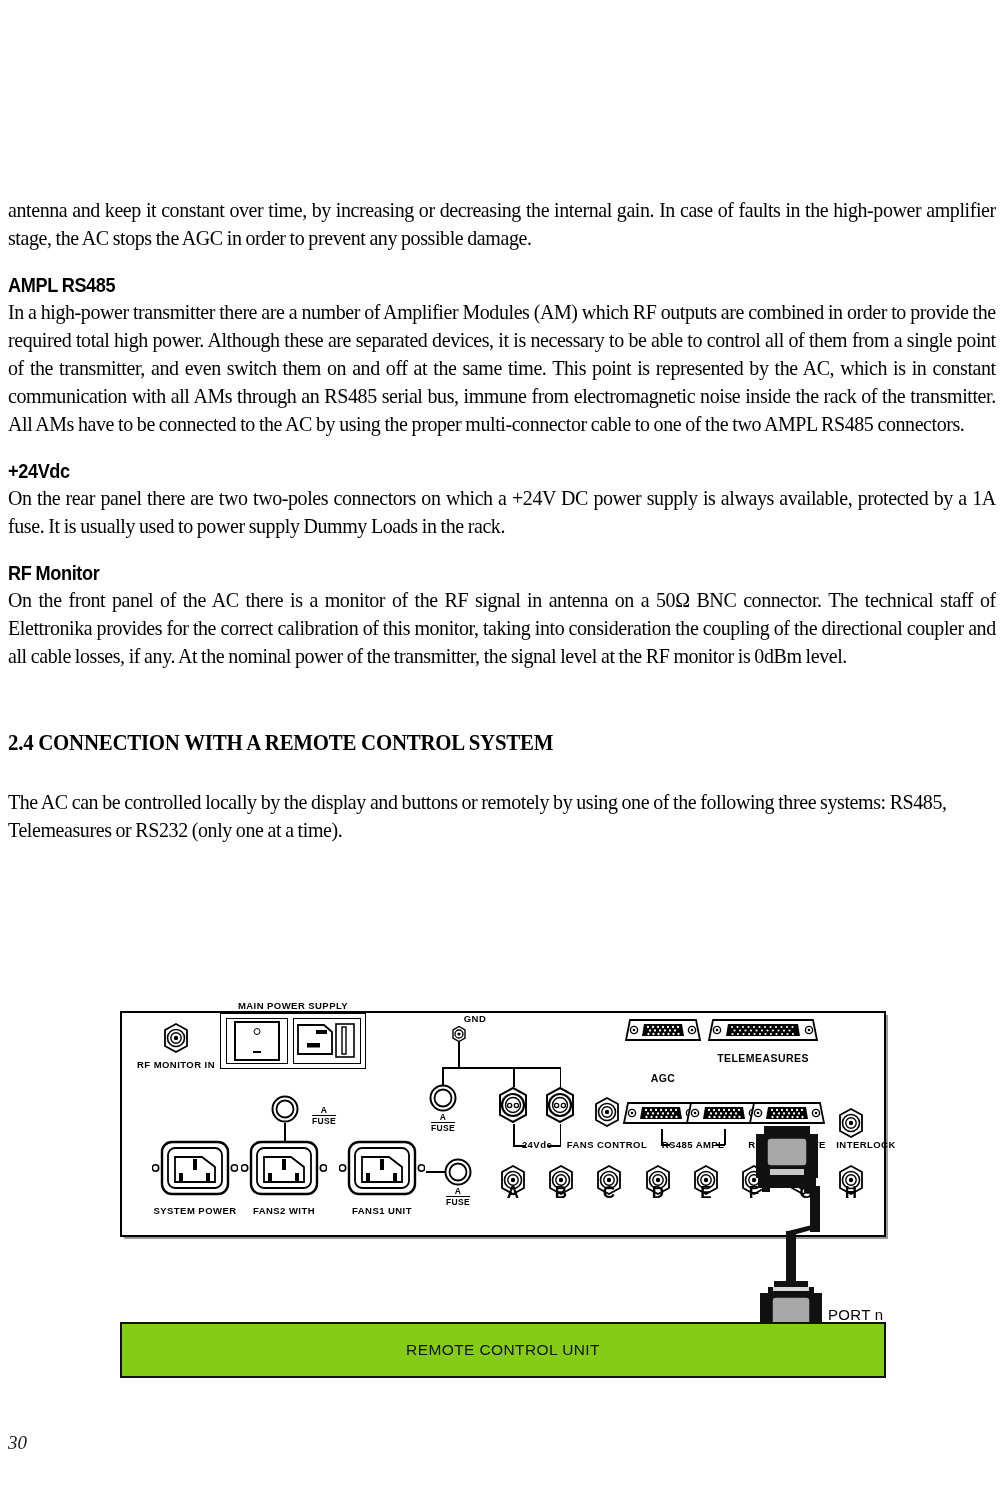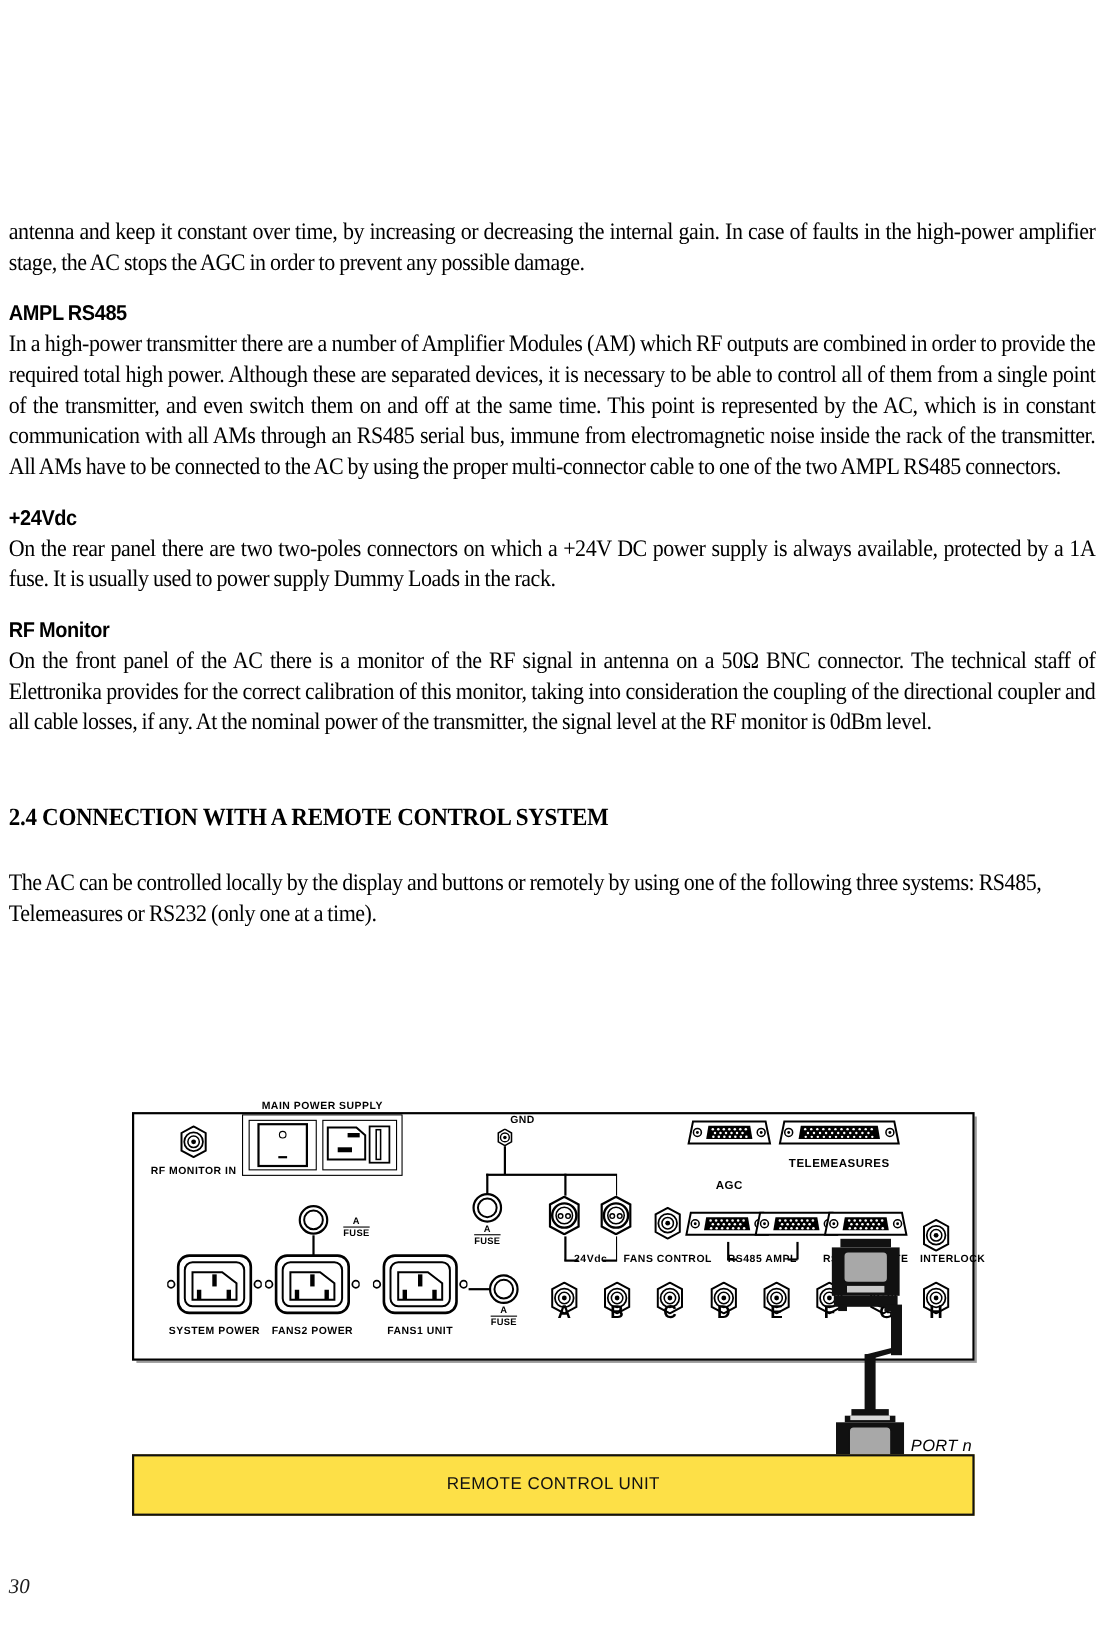--- a/index.html
+++ b/index.html
@@ -66,21 +66,21 @@
 
   
   .diagram{position:absolute;left:0;top:960px;width:1004px;height:420px;}
   .panel{
     position:absolute;left:120px;top:1011px;width:766px;height:226px;
     border:2.5px solid #000;background:#fff;box-sizing:border-box;
     box-shadow:3px 3px 0 -1px #9a9a9a;
   }
   .rcu{
     position:absolute;left:120px;top:1322px;width:766px;height:56px;
-    border:2px solid #111;background:#fde047;box-sizing:border-box;
+    border:2px solid #111;background:#84cc16;box-sizing:border-box;
     display:flex;align-items:center;justify-content:center;
   }
   .rcu-label{
     font-family:"Liberation Sans", sans-serif;font-size:15.5px;
     letter-spacing:0.4px;color:#111;
   }
 
   .lbl{
     position:absolute;
     font-family:"Liberation Sans", sans-serif;
@@ -230,21 +230,21 @@
       <rect x="10" y="3" width="66" height="52" rx="10" fill="#fff" stroke="#000" stroke-width="2.4"></rect>
       <rect x="16" y="9" width="54" height="40" rx="7" fill="#fff" stroke="#000" stroke-width="1.8"></rect>
       <path d="M23 18 L50 18 L63 28 L63 43 L23 43 Z" fill="#fff" stroke="#000" stroke-width="1.8"></path>
       <rect x="41" y="20" width="4" height="11" fill="#000"></rect>
       <rect x="27" y="34" width="4" height="9" fill="#000"></rect>
       <rect x="54" y="34" width="4" height="9" fill="#000"></rect>
       <circle cx="3.5" cy="29" r="3.2" fill="#fff" stroke="#000" stroke-width="1.6"></circle>
       <circle cx="82.5" cy="29" r="3.2" fill="#fff" stroke="#000" stroke-width="1.6"></circle>
     </svg>
   </div>
-  <div class="lbl" style="left:284px;top:1205px;">FANS2 POWER</div>
+  <div class="lbl" style="left:284px;top:1205px;">FANS2 WITH</div>
 
   <div class="iec" style="left:382px;top:1170px;">
     <svg width="86" height="58" viewBox="0 0 86 58">
       <rect x="10" y="3" width="66" height="52" rx="10" fill="#fff" stroke="#000" stroke-width="2.4"></rect>
       <rect x="16" y="9" width="54" height="40" rx="7" fill="#fff" stroke="#000" stroke-width="1.8"></rect>
       <path d="M23 18 L50 18 L63 28 L63 43 L23 43 Z" fill="#fff" stroke="#000" stroke-width="1.8"></path>
       <rect x="41" y="20" width="4" height="11" fill="#000"></rect>
       <rect x="27" y="34" width="4" height="9" fill="#000"></rect>
       <rect x="54" y="34" width="4" height="9" fill="#000"></rect>
       <circle cx="3.5" cy="29" r="3.2" fill="#fff" stroke="#000" stroke-width="1.6"></circle>
@@ -622,21 +622,21 @@
     <svg width="62" height="62" viewBox="0 0 62 62">
       <rect x="14" y="0" width="34" height="6" fill="#111"></rect>
       <rect x="8" y="6" width="46" height="6" fill="#111"></rect>
       <rect x="0" y="12" width="62" height="38" fill="#111"></rect>
       <rect x="13" y="6" width="36" height="4" fill="#d8d8d8"></rect>
       <rect x="12" y="16" width="38" height="30" rx="4" fill="#a8a8a8" stroke="#111" stroke-width="1.5"></rect>
       <rect x="6" y="50" width="9" height="10" fill="#111"></rect>
       <rect x="47" y="50" width="9" height="10" fill="#111"></rect>
     </svg>
   </div>
-  <div class="lbl port" style="left:828px;top:1306px;font-style:italic;">PORT n</div>
+  <div class="lbl port" style="left:828px;top:1306px;">PORT n</div>
 
   <div class="rcu">
     <span class="rcu-label">REMOTE CONTROL UNIT</span>
   </div>
 
   <div class="pageno">30</div>
 
 </div>
 
 </body></html>

